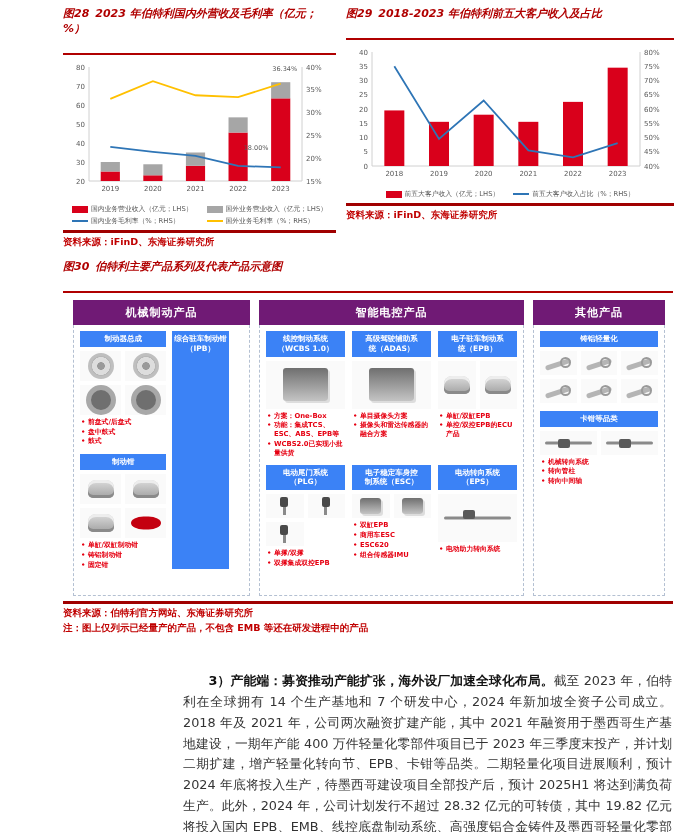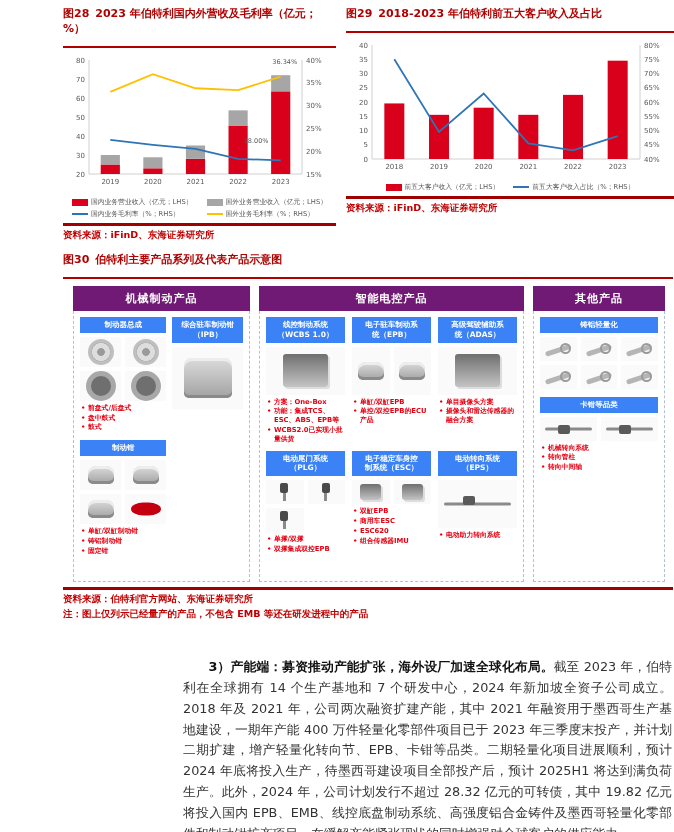--- a/index.html
+++ b/index.html
@@ -3,22 +3,22 @@
 <meta charset="utf-8">
 <style>
   html,body{margin:0;padding:0;background:#fff;}
   .page{width:674px;height:832px;overflow:hidden;background:#fff;position:relative;
         font-family:"DejaVu Sans","Liberation Sans",sans-serif;}
   
   .figures{display:flex;gap:10px;padding:6px 0 0 63px;}
   .figure{display:flex;flex-direction:column;}
   .figure.f28{width:273px;}
   .figure.f29{width:328px;}
-  .fig-title{font-size:11px;font-weight:bold;color:#b00000;padding-bottom:10px;
-             border-bottom:2px solid #b00000;letter-spacing:0;}
+  .fig-title{font-size:11px;font-weight:bold;color:#b00000;padding-bottom:17px;
+             border-bottom:2px solid #b00000;letter-spacing:0;font-style:italic;}
   .fig-title .lbl{margin-right:6px;}
   .chart-wrap{padding-top:2px;}
   .lg{display:grid;gap:2px 14px;justify-content:center;font-size:6.8px;color:#595959;margin-top:3px;}
   .lg.two{grid-template-columns:auto auto;}
   .lgi{display:flex;align-items:center;gap:3px;white-space:nowrap;}
   .sw-bar{width:16px;height:7px;flex:none;}
   .sw-line{width:16px;height:2px;flex:none;}
   .fig-rule{height:3px;background:#a00000;margin-top:4px;}
   .fig-source{font-size:9.5px;font-weight:bold;color:#c00000;padding:3px 0 0 0;}
   
@@ -65,21 +65,21 @@
       background:#5a5a5a;border-radius:2px;}
   .ph-arm::before{content:"";position:absolute;left:14%;top:46%;width:70%;height:5px;
       background:#b5b5b5;border-radius:3px;transform:rotate(-18deg);}
   .ph-arm::after{content:"";position:absolute;right:16%;top:26%;width:7px;height:7px;
       border:2px solid #9a9a9a;border-radius:50%;}
   .mid-grid{display:grid;grid-template-columns:repeat(3,1fr);gap:7px;}
   .cell{display:flex;flex-direction:column;}
   .cell .photos{flex:0;}
   .cols{display:flex;gap:6px;}
   .colA{width:55%;display:flex;flex-direction:column;}
-  .colB{width:45%;display:flex;flex-direction:column;}
+  .colB{width:45%;display:flex;flex-direction:row;}
   .mt8{margin-top:8px;}
   .fig-note{font-size:9.5px;font-weight:bold;color:#c00000;padding-top:2px;}
   
   .bodytext{margin:36px 0 0 183px;width:489px;font-size:12.8px;line-height:1.63;
             text-align:justify;color:#333;}
   .bodytext p{margin:0 0 11px 0;text-indent:2em;}
   .b{font-weight:bold;color:#111;}
   svg text{font-family:"DejaVu Sans","Liberation Sans",sans-serif;}
 </style>
 </head>
@@ -269,43 +269,43 @@
               <div class="photos">
                   <div class="photo med ph-module"></div>
                 </div>
               <div class="bullets">
                 <div class="bullet">方案：One-Box</div>
                 <div class="bullet">功能：集成TCS、ESC、ABS、EPB等</div>
                 <div class="bullet">WCBS2.0已实现小批量供货</div>
               </div>
             </div>
             <div class="cell">
-              <div class="pbox">电子驻车制动系
-统（EPB）</div>
-              <div class="photos g2">
-                <div class="photo med ph-caliper"></div>
-                <div class="photo med ph-caliper"></div>
-              </div>
-              <div class="bullets">
-                <div class="bullet">单缸/双缸EPB</div>
-                <div class="bullet">单控/双控EPB的ECU产品</div>
-              </div>
-            </div>
-            <div class="cell">
               <div class="pbox">高级驾驶辅助系
 统（ADAS）</div>
               <div class="photos">
                   <div class="photo med ph-module"></div>
                 </div>
               <div class="bullets">
                 <div class="bullet">单目摄像头方案</div>
                 <div class="bullet">摄像头和雷达传感器的融合方案</div>
               </div>
             </div>
             <div class="cell">
+              <div class="pbox">电子驻车制动系
+统（EPB）</div>
+              <div class="photos g2">
+                <div class="photo med ph-caliper"></div>
+                <div class="photo med ph-caliper"></div>
+              </div>
+              <div class="bullets">
+                <div class="bullet">单缸/双缸EPB</div>
+                <div class="bullet">单控/双控EPB的ECU产品</div>
+              </div>
+            </div>
+            <div class="cell">
               <div class="pbox">电动尾门系统
 （PLG）</div>
               <div class="photos g2">
                 <div class="photo sm ph-strut"></div>
                 <div class="photo sm ph-strut"></div>
                 <div class="photo sm ph-strut"></div>
               </div>
               <div class="bullets">
                 <div class="bullet">单撑/双撑</div>
                 <div class="bullet">双撑集成双控EPB</div>

